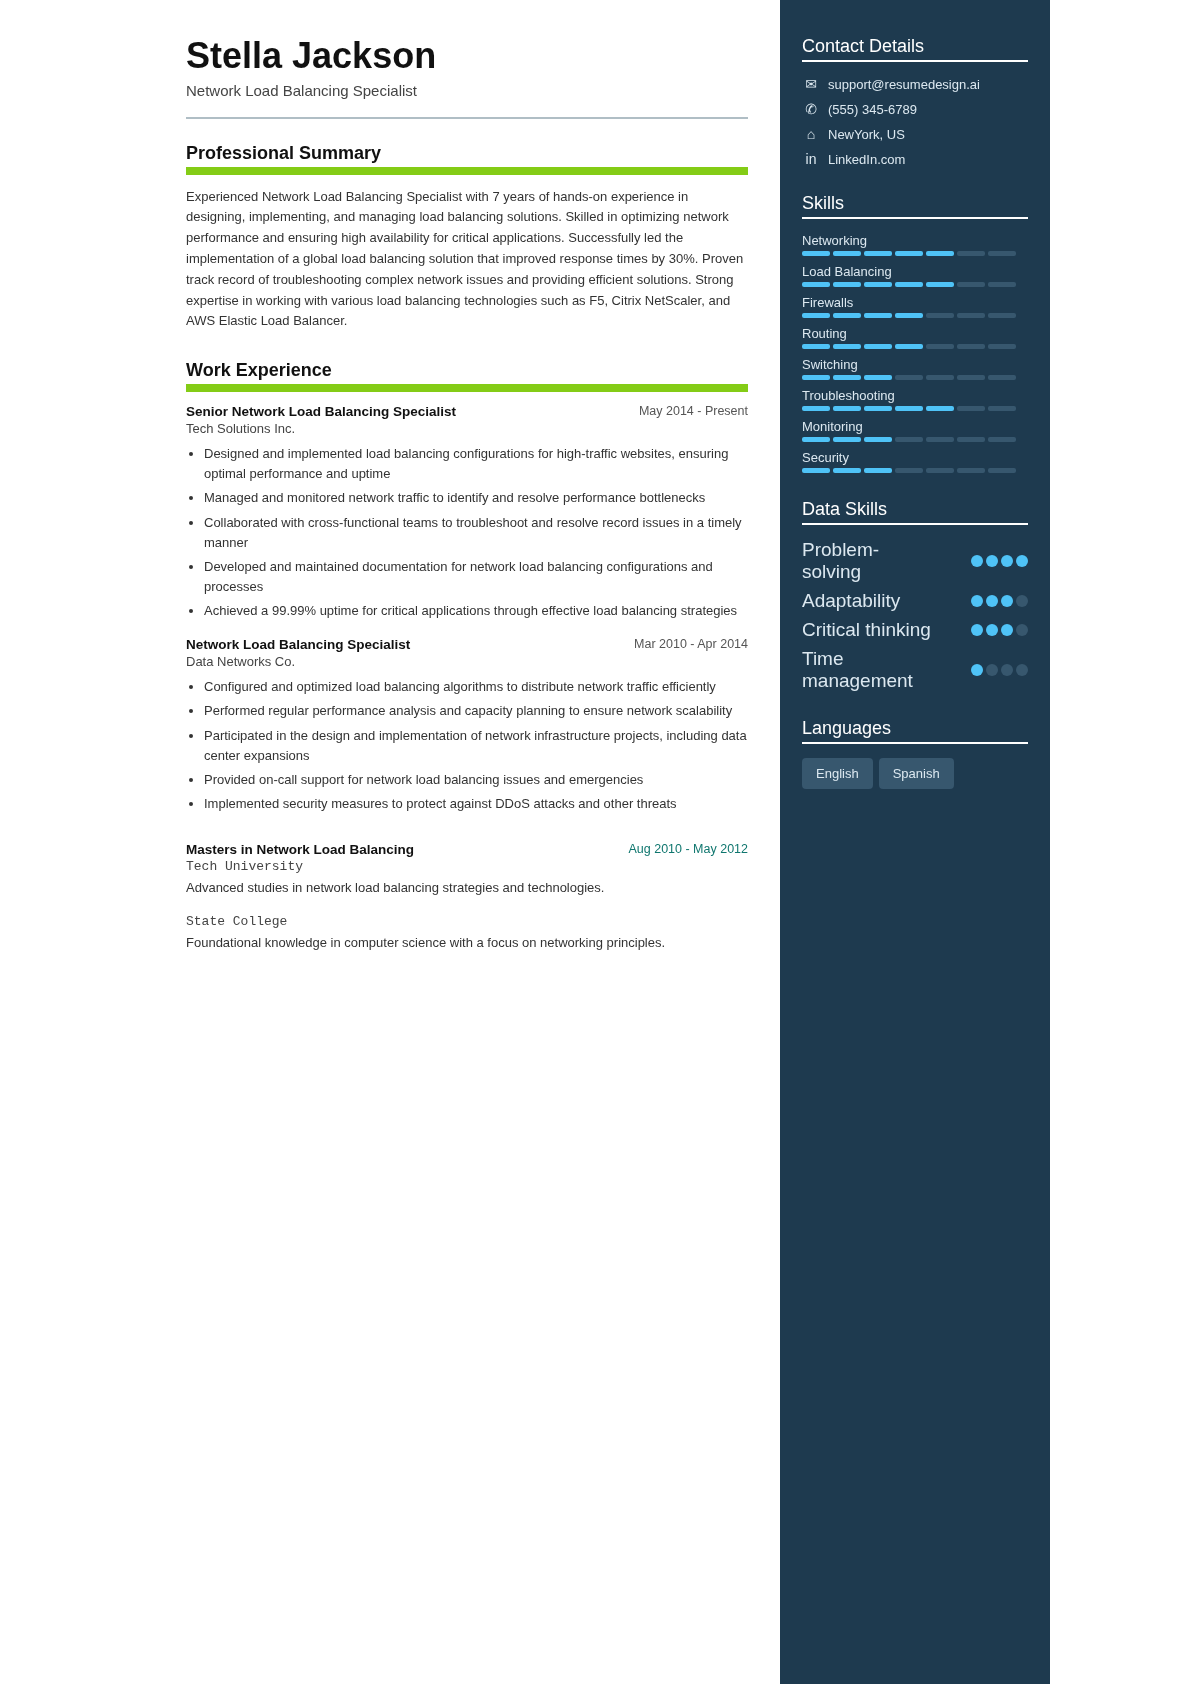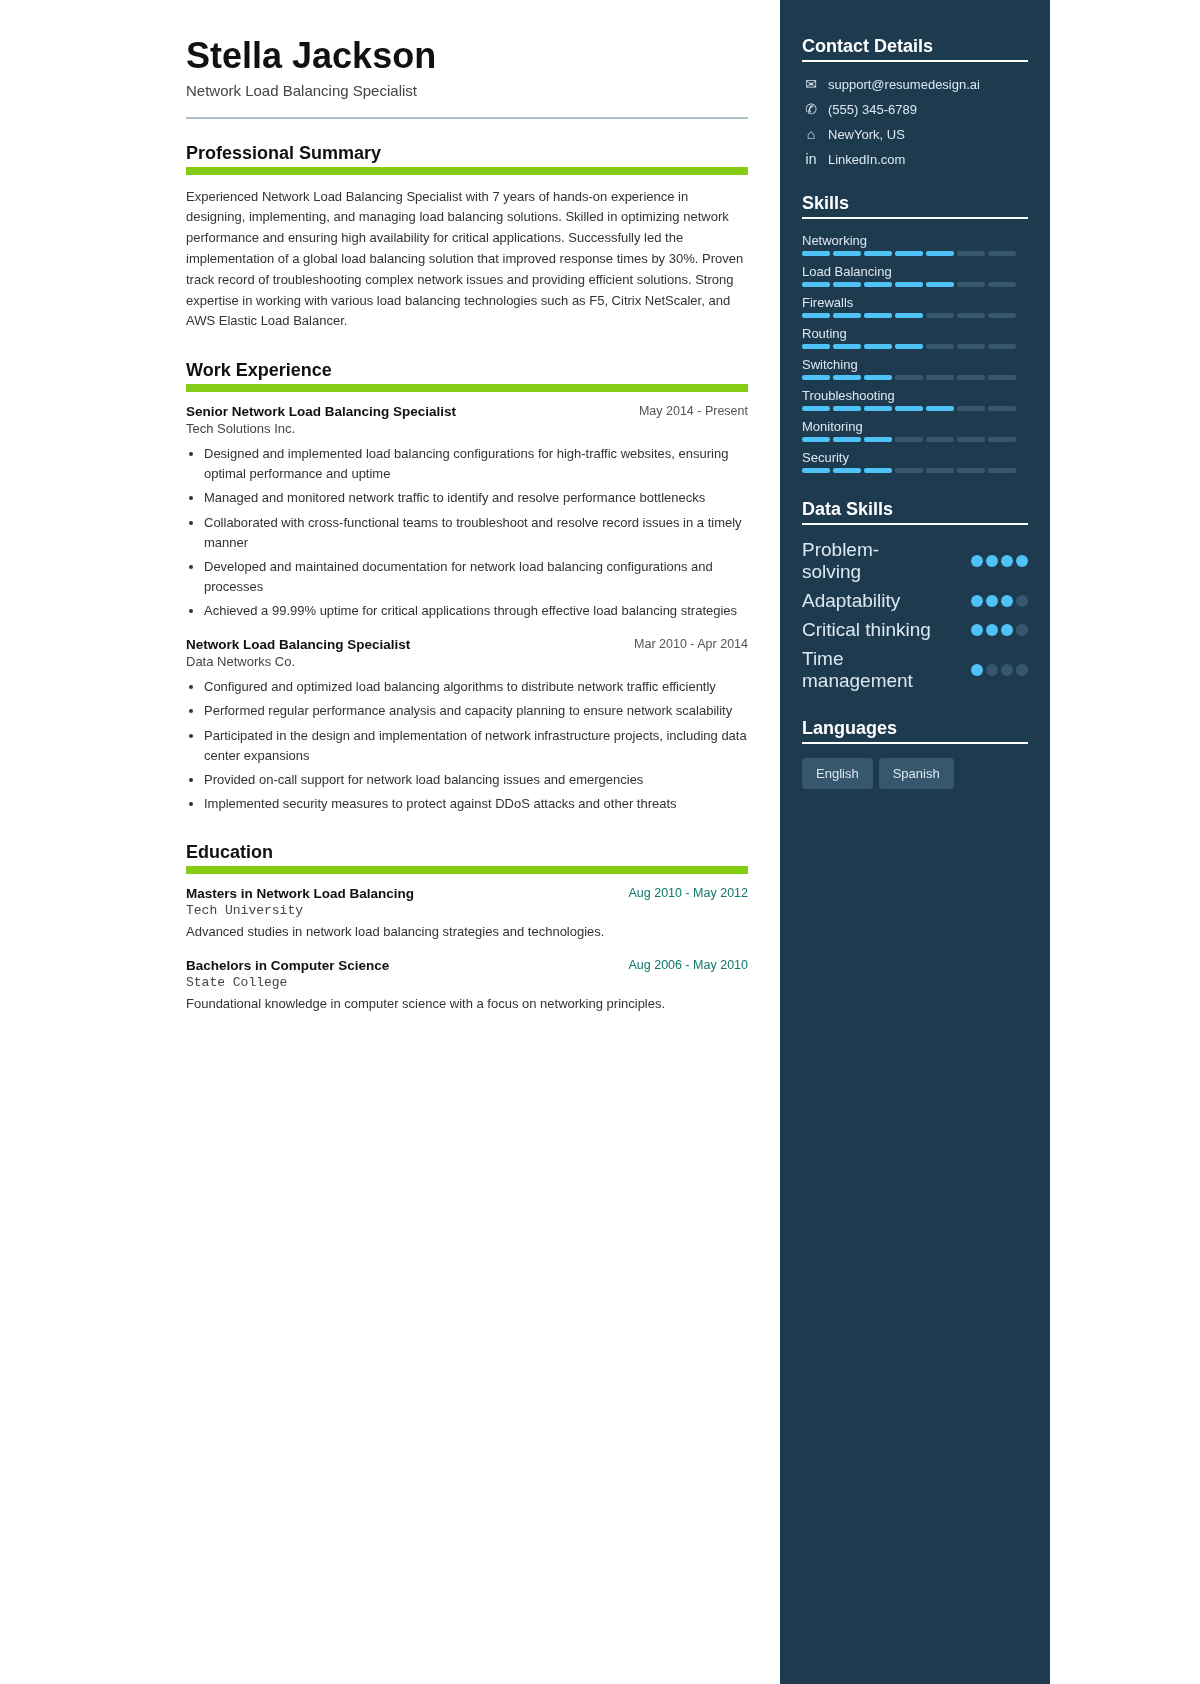--- a/index.html
+++ b/index.html
@@ -121,21 +121,21 @@
     
     .right-col {
       width: 270px;
       background: #1e3a4f;
       color: #fff;
       padding: 36px 22px 36px 22px;
       flex-shrink: 0;
     }
     .right-section-title {
       font-size: 18px;
-      font-weight: 700;
+      font-weight: 400;
       color: #fff;
       border-bottom: 2px solid #fff;
       padding-bottom: 3px;
       margin-bottom: 14px;
     }
     .contact-item {
       display: flex;
       align-items: center;
       margin-bottom: 9px;
       font-size: 13px;
@@ -246,36 +246,31 @@
           <li>Configured and optimized load balancing algorithms to distribute network traffic efficiently</li>
           <li>Performed regular performance analysis and capacity planning to ensure network scalability</li>
           <li>Participated in the design and implementation of network infrastructure projects, including data center expansions</li>
           <li>Provided on-call support for network load balancing issues and emergencies</li>
           <li>Implemented security measures to protect against DDoS attacks and other threats</li>
         </ul>
       </div>
     </div>
 
     <div class="section">
-      <div class="section-title">Education</div>
 
       <div>
         <div class="edu-header">
           <span class="edu-degree">Masters in Network Load Balancing</span>
           <span class="edu-date">Aug 2010 - May 2012</span>
         </div>
         <div class="edu-school">Tech University</div>
         <div class="edu-desc">Advanced studies in network load balancing strategies and technologies.</div>
       </div>
 
       <div>
-        <div class="edu-header">
-          <span class="edu-degree">Bachelors in Computer Science</span>
-          <span class="edu-date">Aug 2006 - May 2010</span>
-        </div>
         <div class="edu-school">State College</div>
         <div class="edu-desc">Foundational knowledge in computer science with a focus on networking principles.</div>
       </div>
     </div>
   </div>
 
   <div class="right-col">
 
     <div class="right-section">
       <div class="right-section-title">Contact Details</div>

